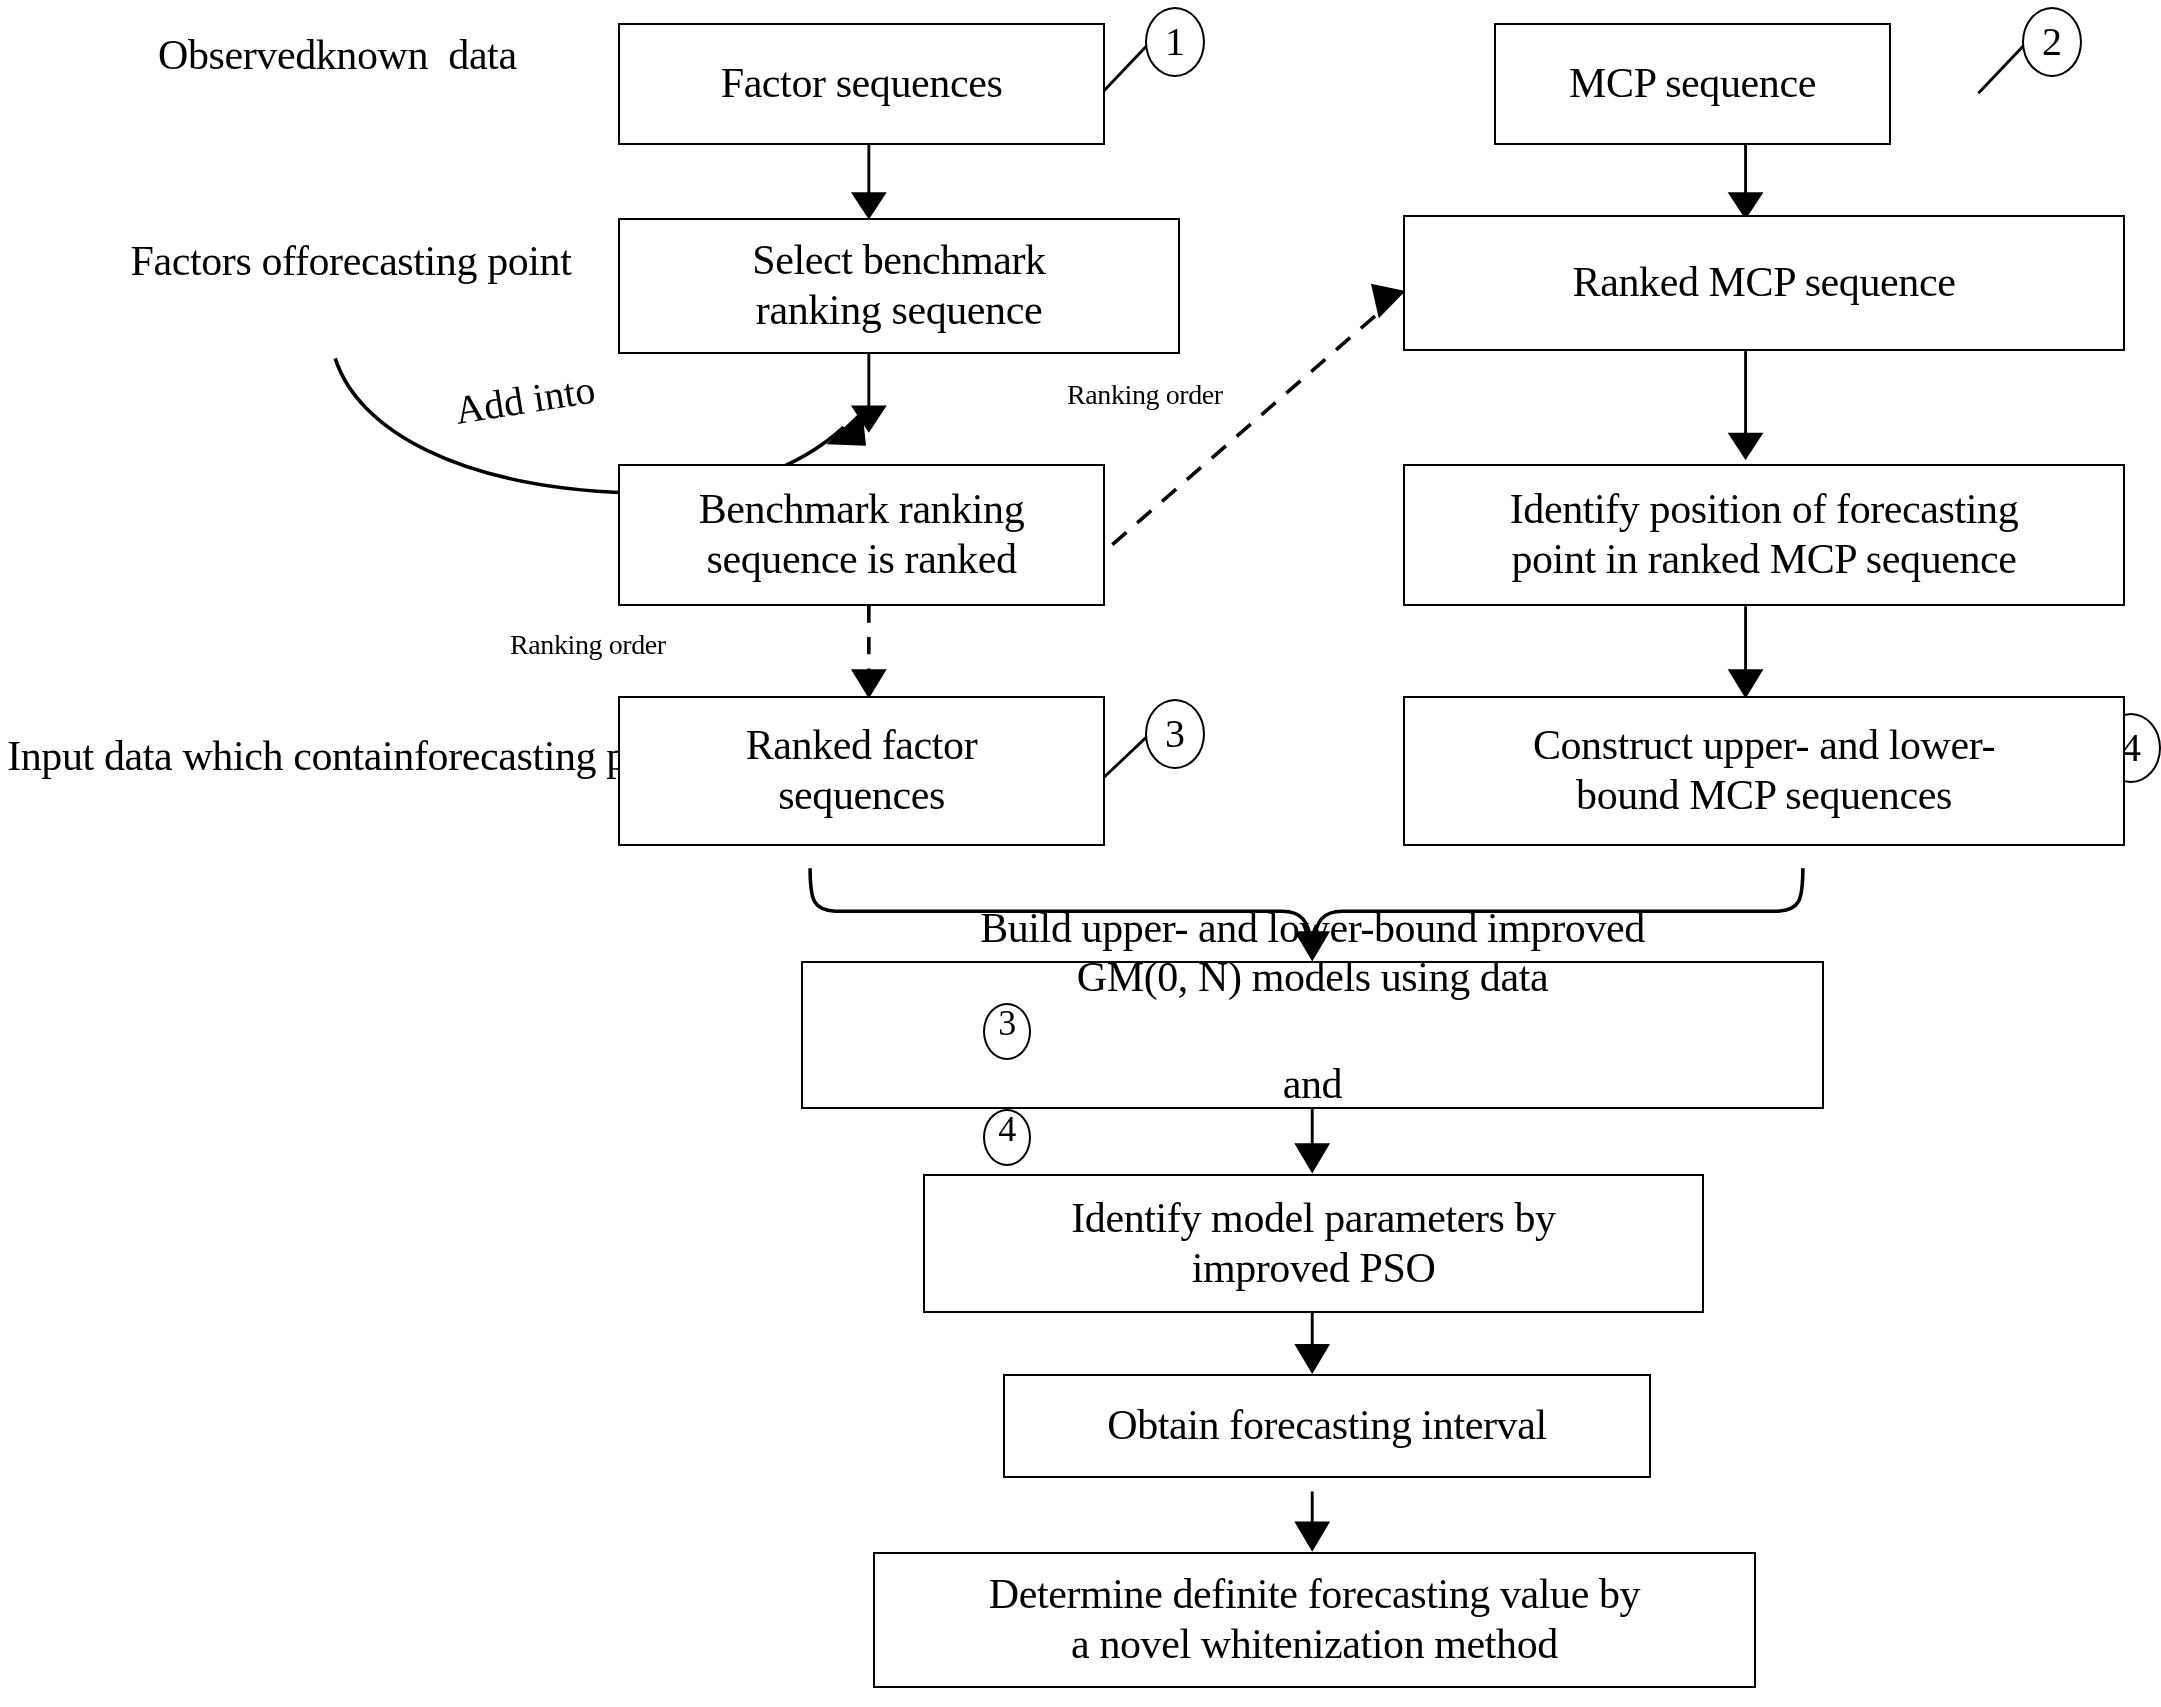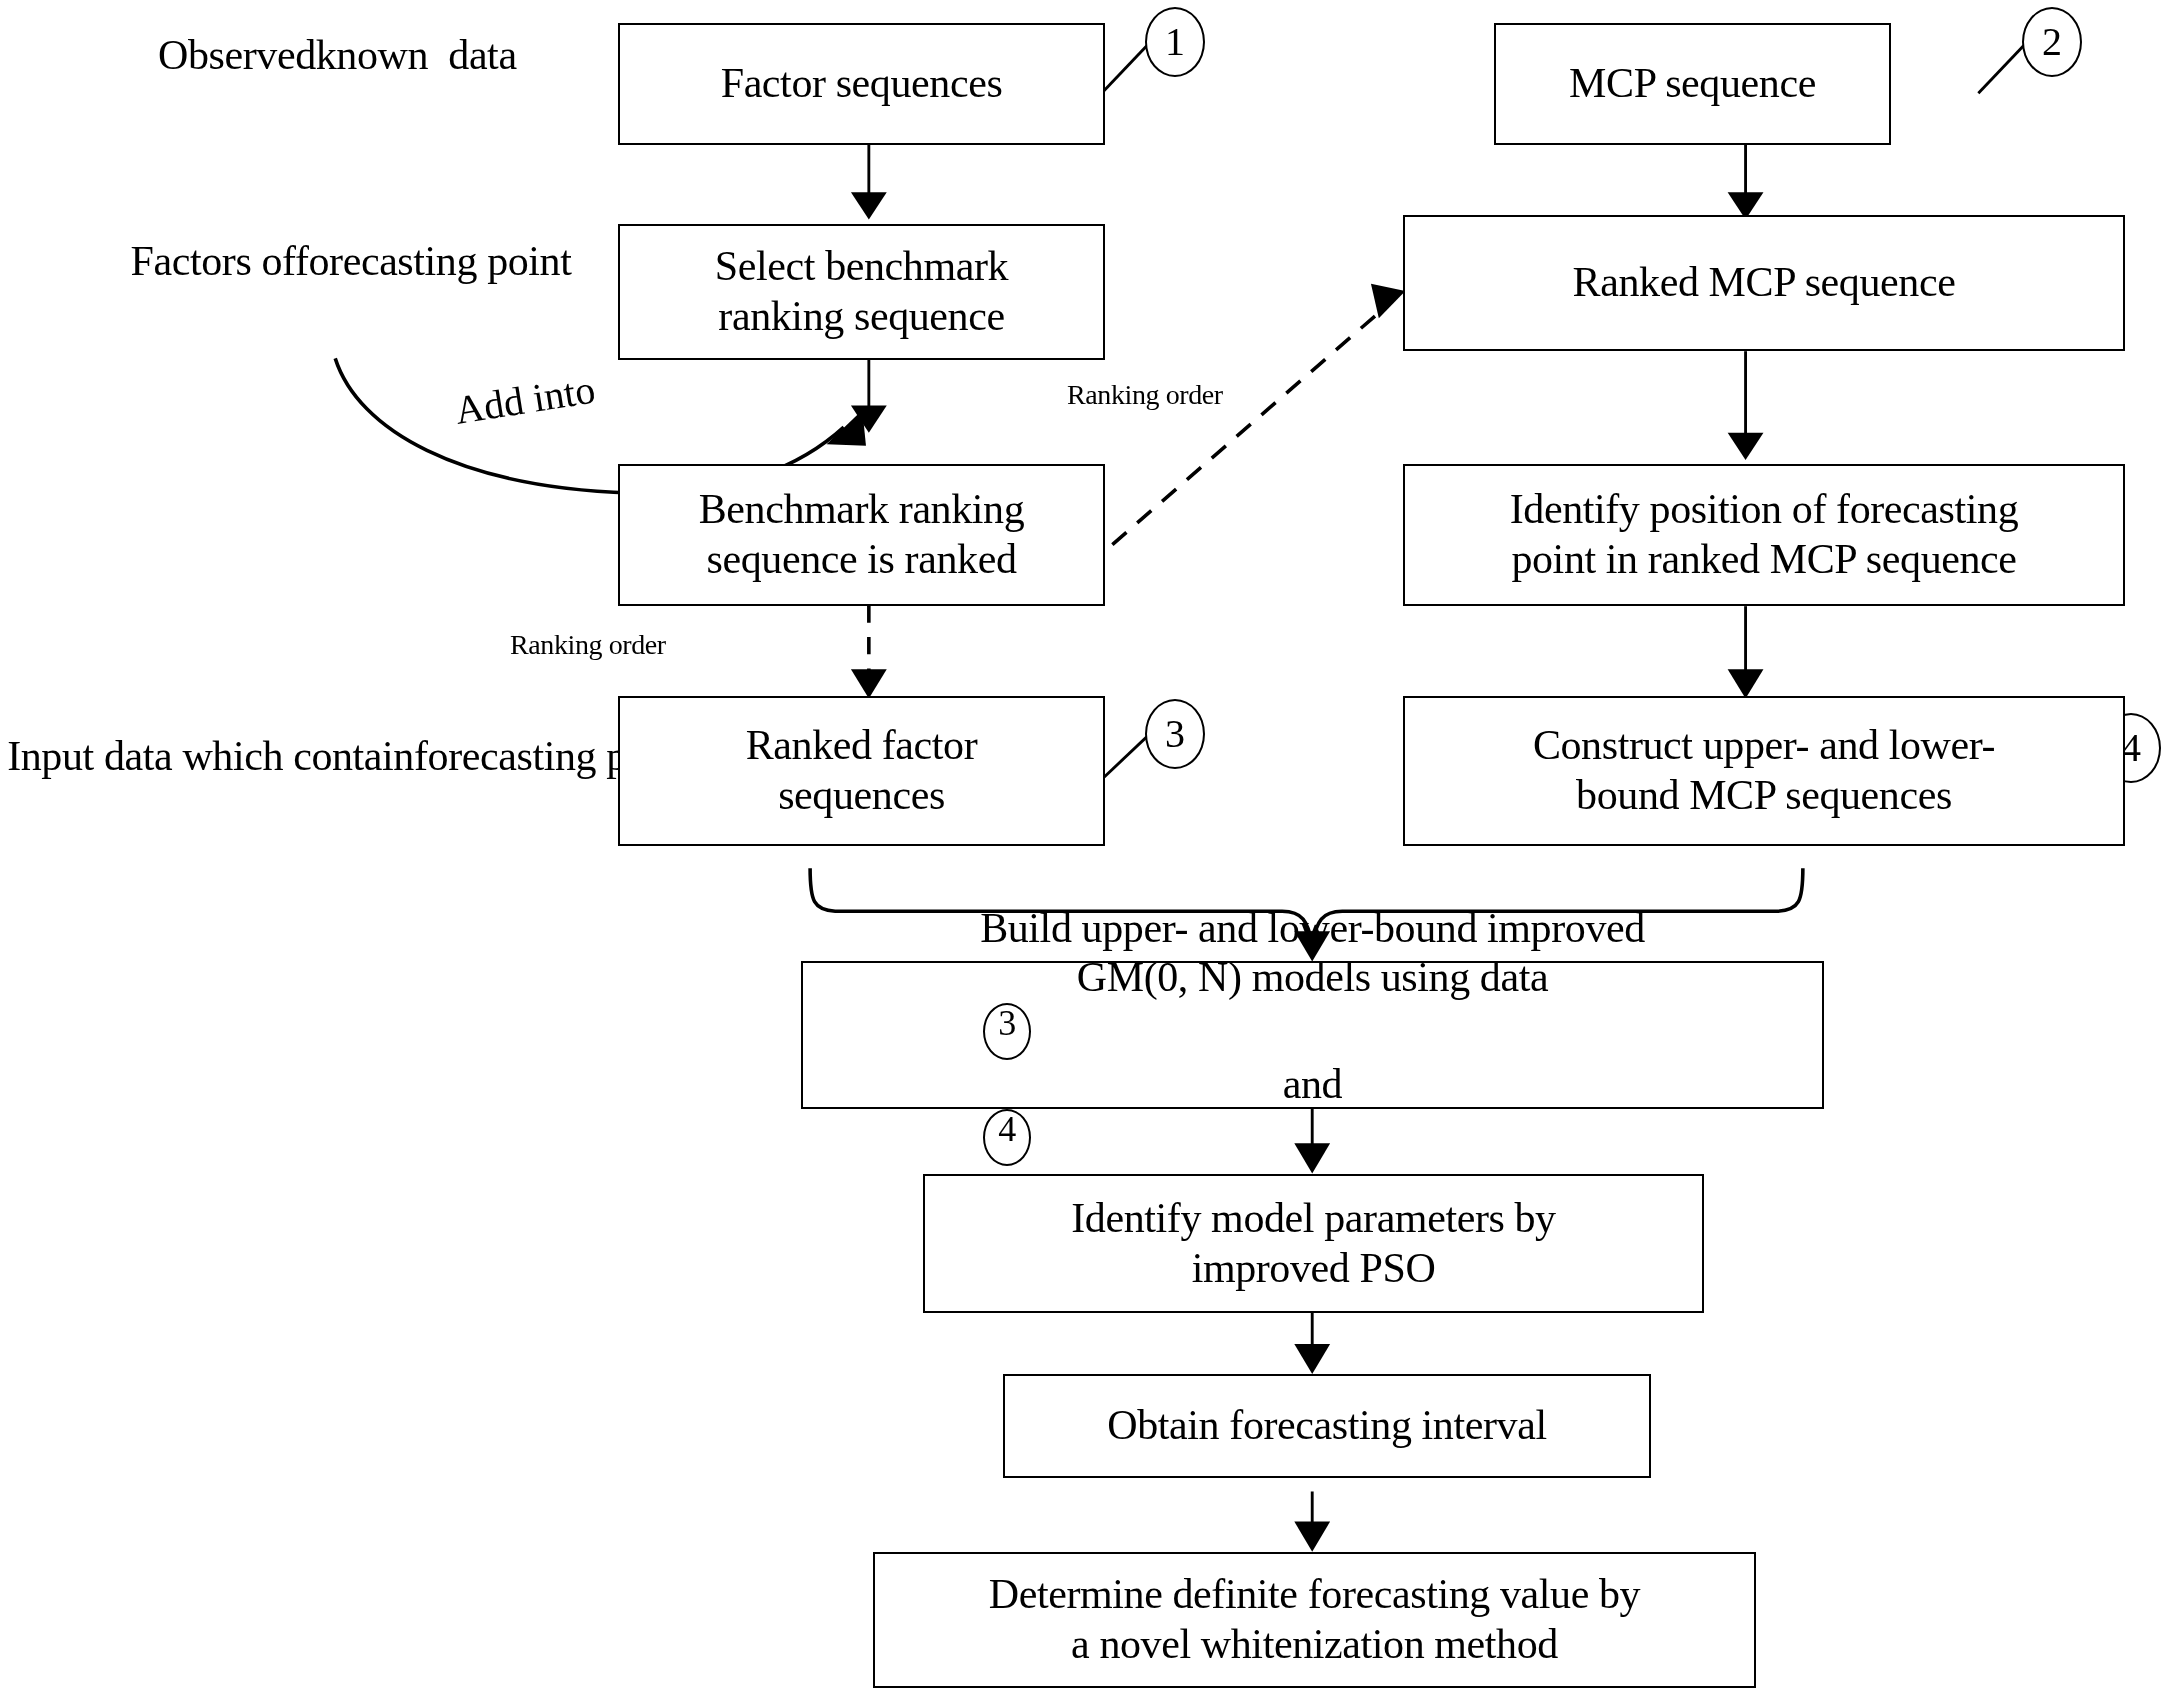--- a/index.html
+++ b/index.html
@@ -202,21 +202,21 @@
   <div class="circ-tag" style="left:2101px; top:713px;">4</div>
 
   <div class="node" style="left:618px; top:23px; width:487px; height:122px;">
     <span>Factor sequences</span>
   </div>
 
   <div class="node" style="left:1494px; top:23px; width:397px; height:122px;">
     <span>MCP sequence</span>
   </div>
 
-  <div class="node" style="left:618px; top:224px; width:487px; height:136px;">
+  <div class="node" style="left:618px; top:218px; width:562px; height:136px;">
     <div>
       <span>Select benchmark</span>
       <span>ranking sequence</span>
     </div>
   </div>
 
   <div class="node" style="left:1403px; top:215px; width:722px; height:136px;">
     <span>Ranked MCP sequence</span>
   </div>
 

